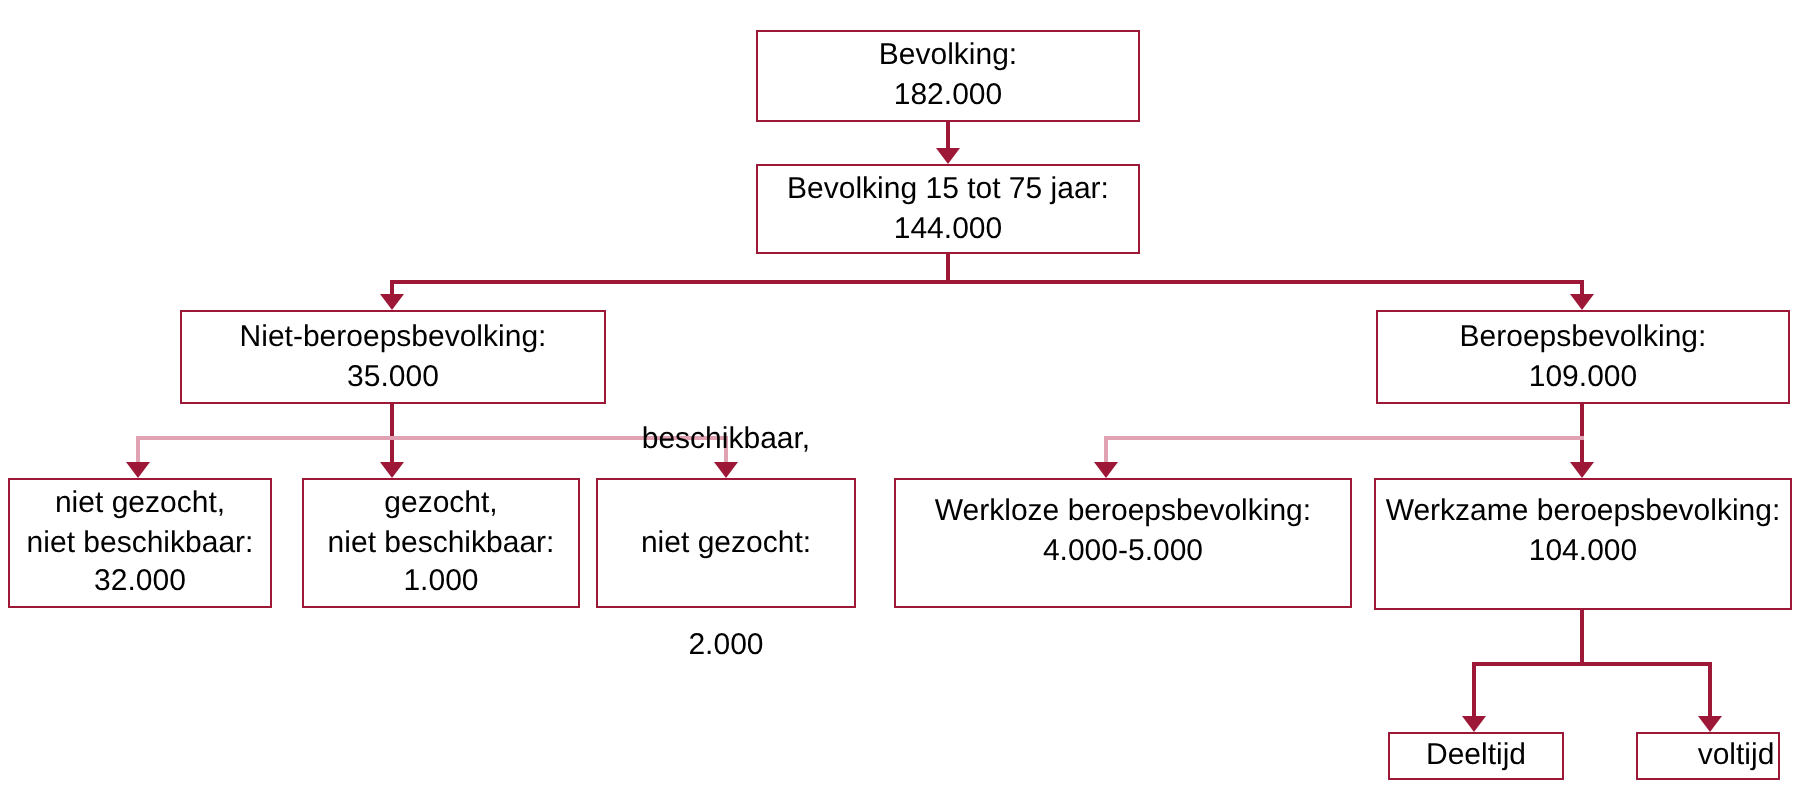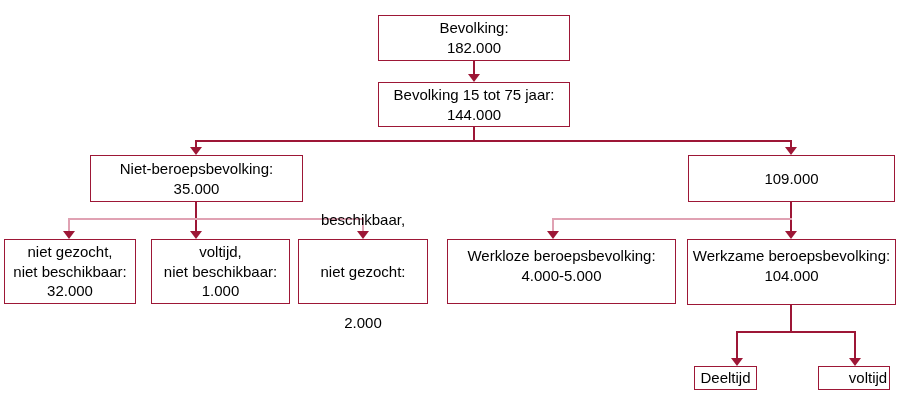--- a/index.html
+++ b/index.html
@@ -60,20 +60,21 @@
   <div class="vline" style="left:195px;top:141px;height:7px;"></div>
   <div class="arrow" style="left:190px;top:147px;"></div>
   <div class="vline" style="left:790px;top:141px;height:7px;"></div>
   <div class="arrow" style="left:785px;top:147px;"></div>
 
   <div class="node" style="left:90px;top:155px;width:213px;height:47px;">
     <span class="nline">Niet-beroepsbevolking:</span>
     <span class="nline">35.000</span>
   </div>
   <div class="node" style="left:688px;top:155px;width:207px;height:47px;">
+    <span class="nline">Beroepsbevolking:</span>
     <span class="nline">109.000</span>
   </div>
 
   <div class="vline" style="left:195px;top:202px;height:30px;"></div>
   <div class="hline light" style="left:68px;top:218px;width:296px;"></div>
   <div class="vline light" style="left:68px;top:218px;height:14px;"></div>
   <div class="arrow" style="left:63px;top:231px;"></div>
   <div class="arrow" style="left:190px;top:231px;"></div>
   <div class="vline light" style="left:362px;top:218px;height:14px;"></div>
   <div class="arrow" style="left:357px;top:231px;"></div>
@@ -83,21 +84,21 @@
   <div class="vline light" style="left:552px;top:218px;height:14px;"></div>
   <div class="arrow" style="left:547px;top:231px;"></div>
   <div class="arrow" style="left:785px;top:231px;"></div>
 
   <div class="node" style="left:4px;top:239px;width:132px;height:65px;">
     <span class="nline">niet gezocht,</span>
     <span class="nline">niet beschikbaar:</span>
     <span class="nline">32.000</span>
   </div>
   <div class="node" style="left:151px;top:239px;width:139px;height:65px;">
-    <span class="nline">voltijd,</span>
+    <span class="nline">gezocht,</span>
     <span class="nline">niet beschikbaar:</span>
     <span class="nline">1.000</span>
   </div>
   <div class="node" style="left:298px;top:239px;width:130px;height:65px;gap:32px;">
     <span class="nline">beschikbaar,</span>
     <span class="nline">niet gezocht:</span>
     <span class="nline">2.000</span>
   </div>
   <div class="node top-align" style="left:447px;top:239px;width:229px;height:65px;">
     <span class="nline">Werkloze beroepsbevolking:</span>
@@ -108,20 +109,20 @@
     <span class="nline">104.000</span>
   </div>
 
   <div class="vline" style="left:790px;top:305px;height:28px;"></div>
   <div class="hline" style="left:736px;top:331px;width:120px;"></div>
   <div class="vline" style="left:736px;top:331px;height:27px;"></div>
   <div class="arrow" style="left:731px;top:358px;"></div>
   <div class="vline" style="left:854px;top:331px;height:27px;"></div>
   <div class="arrow" style="left:849px;top:358px;"></div>
 
-  <div class="node" style="left:694px;top:366px;width:63px;height:24px;">
+  <div class="node" style="left:694px;top:366px;width:88px;height:24px;">
     <span class="nline">Deeltijd</span>
   </div>
   <div class="node" style="left:818px;top:366px;width:72px;height:24px;padding-left:28px;">
     <span class="nline">voltijd</span>
   </div>
 
 </div>
 
 </body></html>

